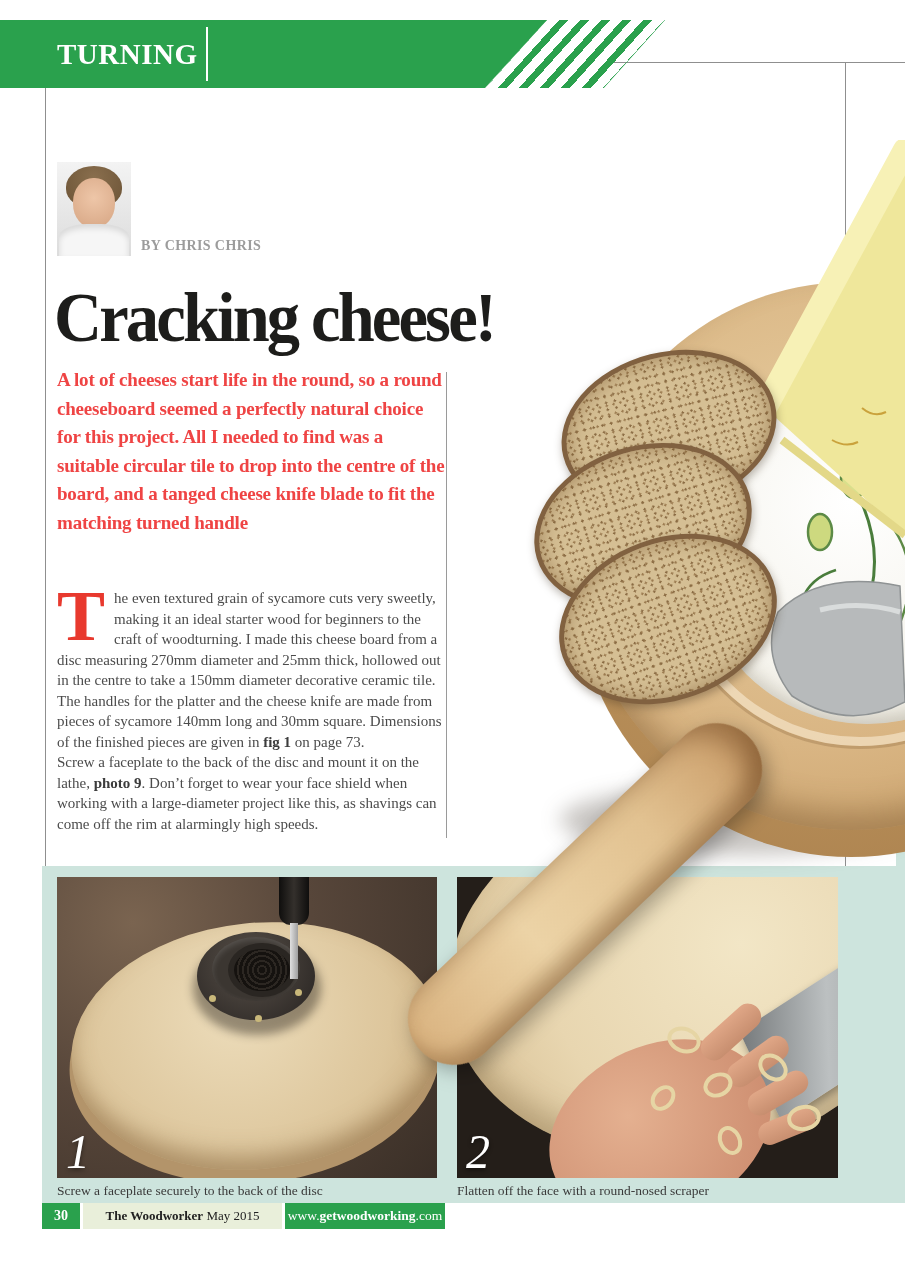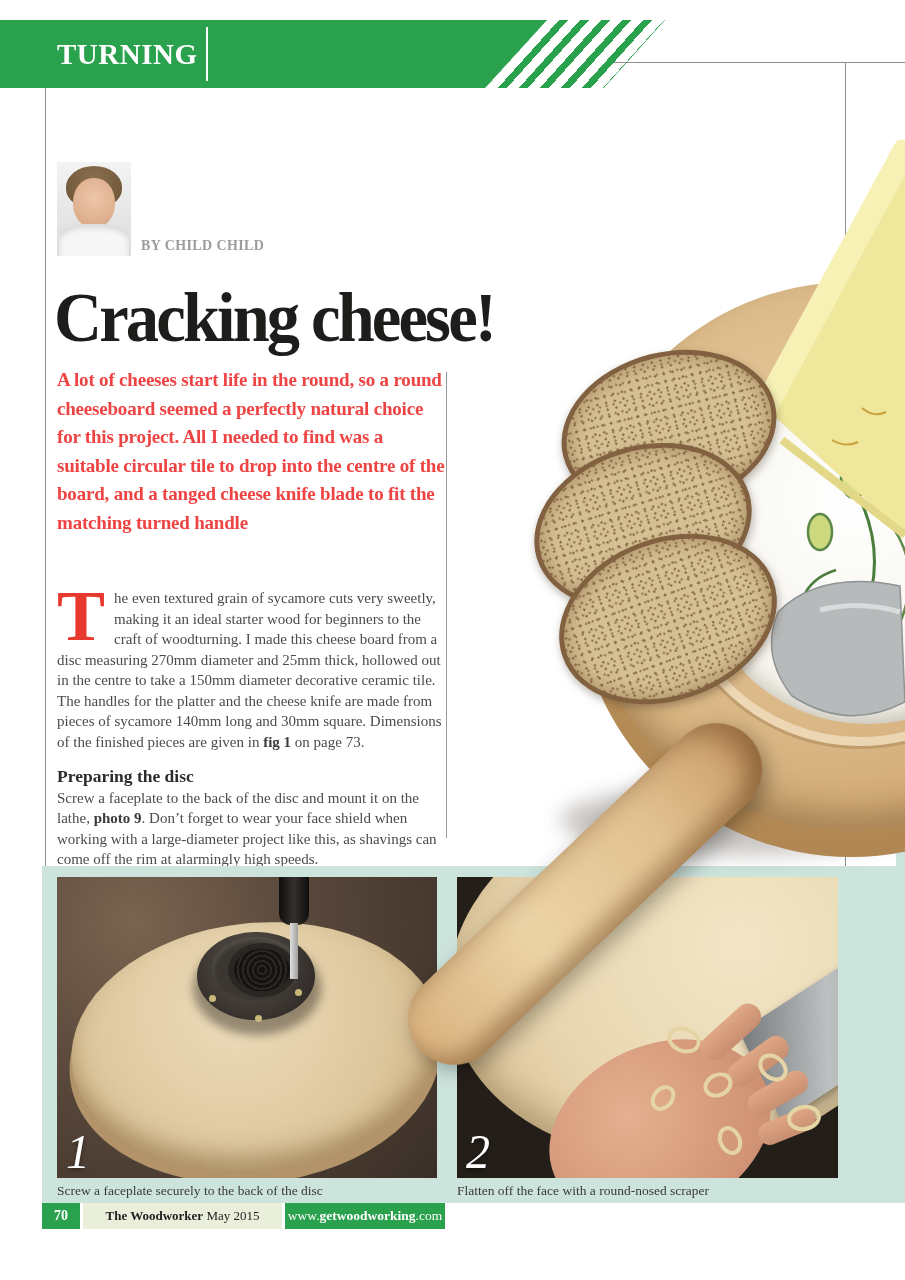--- a/index.html
+++ b/index.html
@@ -147,29 +147,28 @@
     <span class="band-section">TURNING</span>
     <span class="band-rule"></span>
   </header>
   <div class="abs stripes"></div>
 
   <div class="abs avatar">
     <div class="av-hair"></div>
     <div class="av-face"></div>
     <div class="av-shirt"></div>
   </div>
-  <div class="abs byline">BY CHILD CHILD</div>
+  <div class="abs byline">BY CHRIS CHRIS</div>
 
   <h1 class="abs headline">Cracking cheese!</h1>
   <p class="abs standfirst">A lot of cheeses start life in the round, so a round cheeseboard seemed a perfectly natural choice for this project. All I needed to find was a suitable circular tile to drop into the centre of the board, and a tanged cheese knife blade to fit the matching turned handle</p>
   <div class="abs col-rule"></div>
 
   <div class="abs article">
     <p><span class="dropcap">T</span><span>he even textured grain of sycamore cuts very sweetly, making it an ideal starter wood for beginners to the craft of woodturning. I made this cheese board from a disc measuring 270mm diameter and 25mm thick, hollowed out in the centre to take a 150mm diameter decorative ceramic tile. The handles for the platter and the cheese knife are made from pieces of sycamore 140mm long and 30mm square. Dimensions of the finished pieces are given in </span><span class="bold">fig 1</span><span> on page 73.</span></p>
-    <p class="subhead">Preparing the disc</p>
     <p><span>Screw a faceplate to the back of the disc and mount it on the lathe, </span><span class="bold">photo 9</span><span>. Don’t forget to wear your face shield when working with a large-diameter project like this, as shavings can come off the rim at alarmingly high speeds.</span></p>
   </div>
 
   <div class="abs hero z20">
     <div class="abs board-shadow"></div>
     <div class="abs board-side"></div>
     <div class="abs board"></div>
     <div class="abs board-ring"></div>
     <div class="abs tile"></div>
     <svg class="abs hero-svg" viewBox="0 0 385 960">
@@ -227,21 +226,21 @@
     <div class="shaving" style="left:192px;top:210px;width:20px;height:14px;transform:rotate(-50deg);"></div>
     <div class="photo-num">2</div>
   </div>
 
   <div class="abs handle"></div>
 
   <div class="abs caption cap2 z30">Flatten off the face with a round-nosed scraper</div>
   <div class="abs caption cap1 z30">Screw a faceplate securely to the back of the disc</div>
 
   <div class="abs fbox f-page z30">
-    <span>70</span>
+    <span>30</span>
   </div>
   <div class="abs fbox f-mag z30">
     <span><b>The Woodworker</b><span> May 2015</span></span>
   </div>
   <div class="abs fbox f-url z30">
     <span><span>www.</span><b>getwoodworking</b><span>.com</span></span>
   </div>
 
 </div>
 

